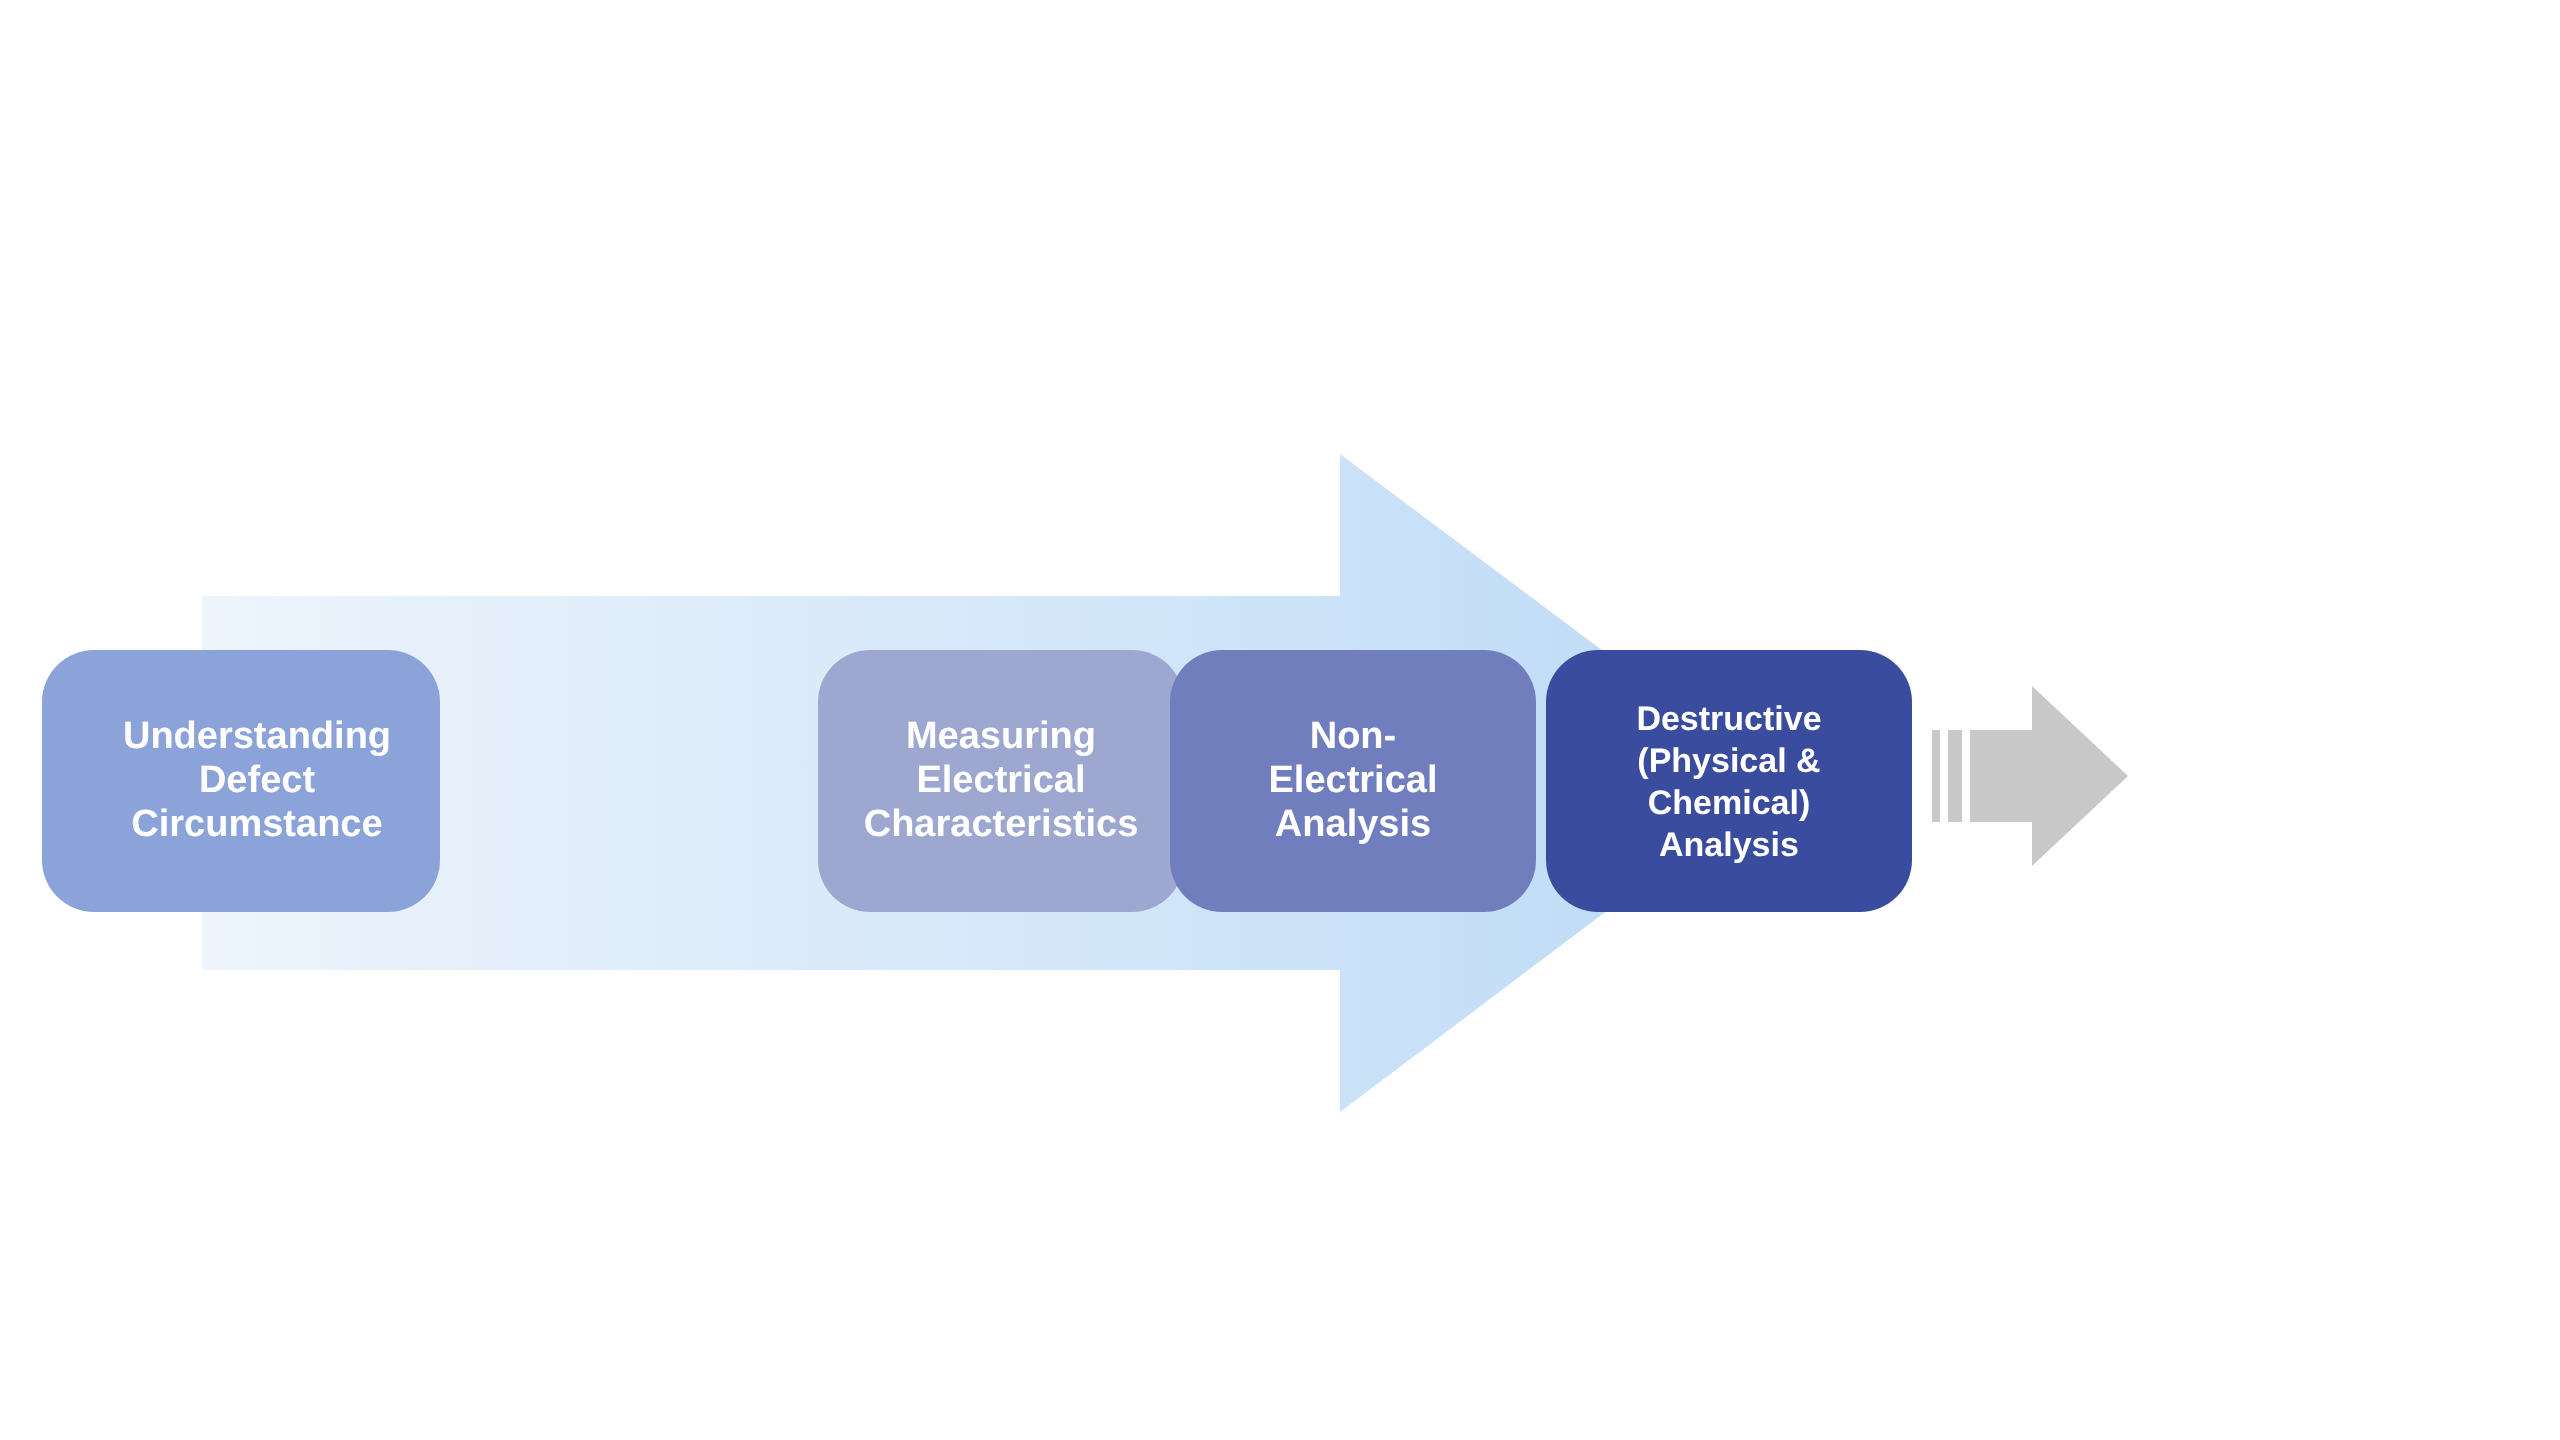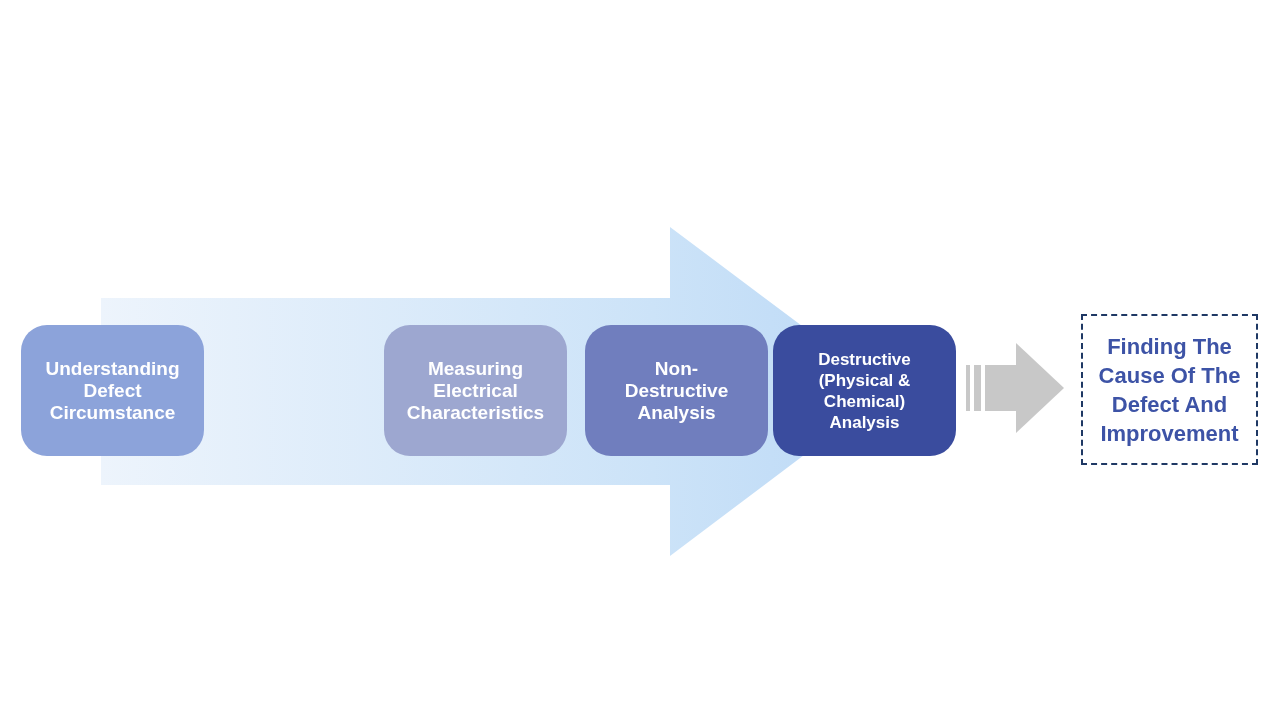--- a/index.html
+++ b/index.html
@@ -37,23 +37,23 @@
     display: flex;
     align-items: center;
     justify-content: center;
     text-align: center;
     font-weight: bold;
     font-size: 19px;
     line-height: 22px;
     color: #ffffff;
   }
   .step .label { white-space: pre-line; }
-  .step-0 { left: 21px;  background: var(--step-0, #8CA3DA); }
+  .step-0 { left: 21px;  background: var(--step-0, #8CA3DA); padding-left: 16px; }
   .step-1 { left: 209px; background: var(--step-1, #D0D2E6); }
-  .step-2 { left: 384px; background: var(--step-2, #9DA7D0); }
+  .step-2 { left: 409px; background: var(--step-2, #9DA7D0); }
   .step-3 { left: 585px; background: var(--step-3, #707EBE); }
   .step-4 { left: 773px; background: var(--step-4, #3A4C9E); font-size: 17px; line-height: 21px; }
 
   .transition-arrow-svg {
     position: absolute;
     left: 964px;
     top: 341px;
     width: 102px;
     height: 94px;
   }
@@ -100,37 +100,31 @@
 Defect
 Circumstance</span>
   </div>
   <div class="step step-2">
     <span class="label">Measuring
 Electrical
 Characteristics</span>
   </div>
   <div class="step step-3">
     <span class="label">Non-
-Destructive
+Electrical
 Analysis</span>
   </div>
   <div class="step step-4">
     <span class="label">Destructive
 (Physical &amp;
 Chemical)
 Analysis</span>
   </div>
 
   <svg class="transition-arrow-svg" viewBox="0 0 102 94" xmlns="http://www.w3.org/2000/svg" aria-hidden="true">
     <rect x="2" y="24" width="4" height="46"></rect>
     <rect x="10" y="24" width="7" height="46"></rect>
     <rect x="21" y="24" width="31" height="46"></rect>
     <polygon points="52,2 100,47 52,92"></polygon>
   </svg>
 
-  <div class="outcome">
-    <span class="label">Finding The
-Cause Of The
-Defect And
-Improvement</span>
-  </div>
 
 </div>
 
 </body></html>

